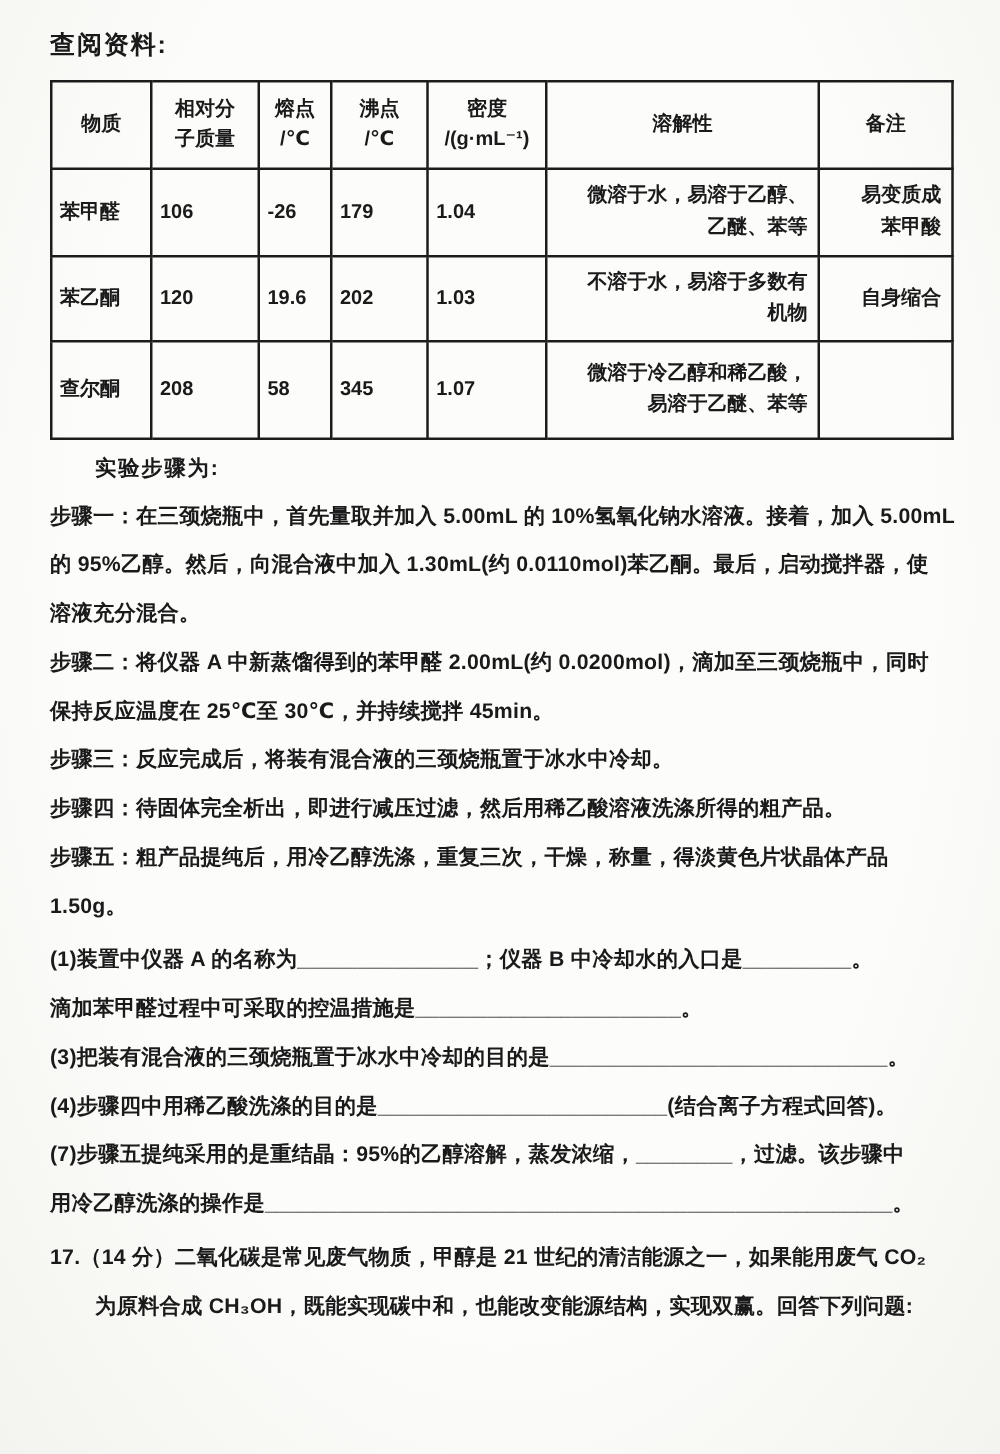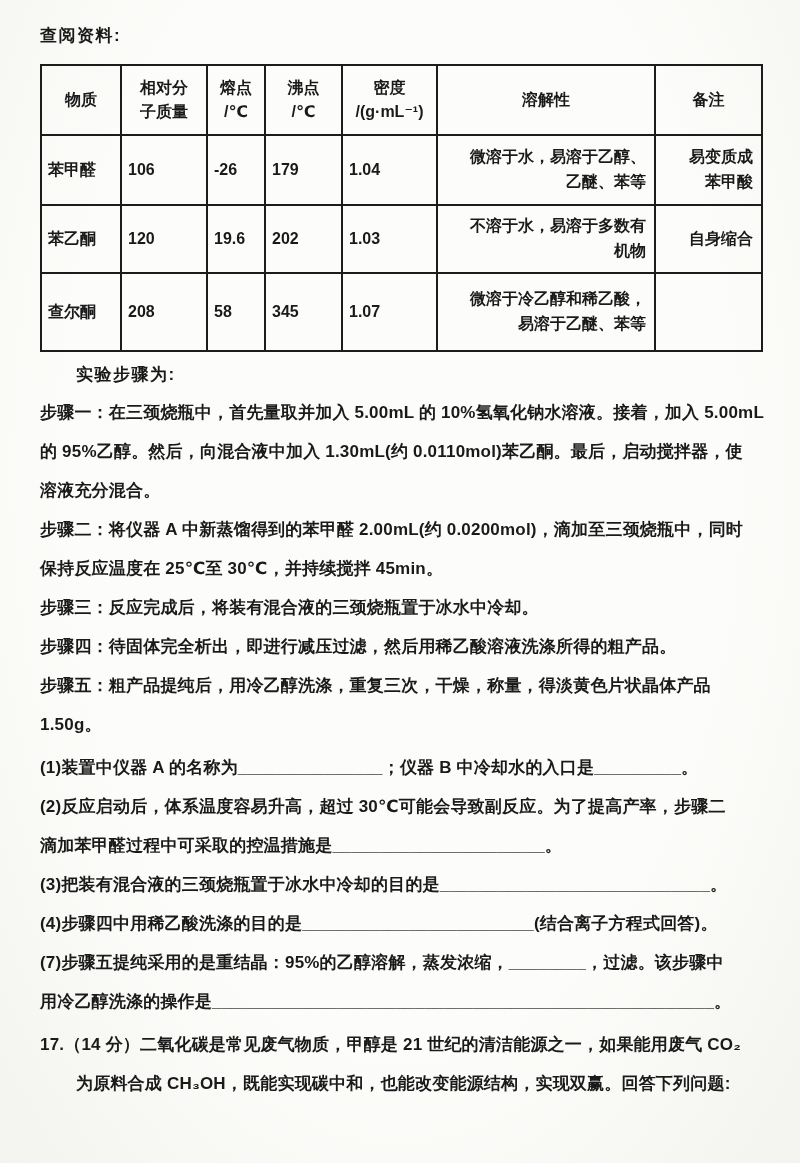--- a/index.html
+++ b/index.html
@@ -12,21 +12,21 @@
   .page{
     position:relative;
     width:800px;height:1163px;
     box-sizing:border-box;
     padding:24px 38px 0 40px;
     background:radial-gradient(ellipse at 50% 40%, #fcfcfa 60%, #f3f3ef 100%);
     overflow:hidden;
     font-weight:600;
   }
   .doc-title{
-    font-size:17px;font-weight:700;letter-spacing:1.5px;line-height:24px;
+    font-size:20px;font-weight:700;letter-spacing:1.5px;line-height:24px;
   }
   table.props{
     border-collapse:collapse;
     table-layout:fixed;
     width:721px;
     margin-top:16px;
   }
   table.props th, table.props td{
     border:2px solid #1c1c1c;
     font-weight:600;
@@ -140,21 +140,20 @@
     <div class="line">步骤二：将仪器 A 中新蒸馏得到的苯甲醛 2.00mL(约 0.0200mol)，滴加至三颈烧瓶中，同时</div>
     <div class="line">保持反应温度在 25℃至 30℃，并持续搅拌 45min。</div>
     <div class="line">步骤三：反应完成后，将装有混合液的三颈烧瓶置于冰水中冷却。</div>
     <div class="line">步骤四：待固体完全析出，即进行减压过滤，然后用稀乙酸溶液洗涤所得的粗产品。</div>
     <div class="line">步骤五：粗产品提纯后，用冷乙醇洗涤，重复三次，干燥，称量，得淡黄色片状晶体产品</div>
     <div class="line">1.50g。</div>
   </div>
 
   <div class="textcol">
     <div class="line">(1)装置中仪器 A 的名称为_______________；仪器 B 中冷却水的入口是_________。</div>
-    <div class="line">(2)反应启动后，体系温度容易升高，超过 30℃可能会导致副反应。为了提高产率，步骤二</div>
     <div class="line">滴加苯甲醛过程中可采取的控温措施是______________________。</div>
     <div class="line">(3)把装有混合液的三颈烧瓶置于冰水中冷却的目的是____________________________。</div>
     <div class="line">(4)步骤四中用稀乙酸洗涤的目的是________________________(结合离子方程式回答)。</div>
     <div class="line">(7)步骤五提纯采用的是重结晶：95%的乙醇溶解，蒸发浓缩，________，过滤。该步骤中</div>
     <div class="line">用冷乙醇洗涤的操作是____________________________________________________。</div>
   </div>
 
   <div class="textcol">
     <div class="line">17.（14 分）二氧化碳是常见废气物质，甲醇是 21 世纪的清洁能源之一，如果能用废气 CO₂</div>
     <div class="line indent">为原料合成 CH₃OH，既能实现碳中和，也能改变能源结构，实现双赢。回答下列问题:</div>

